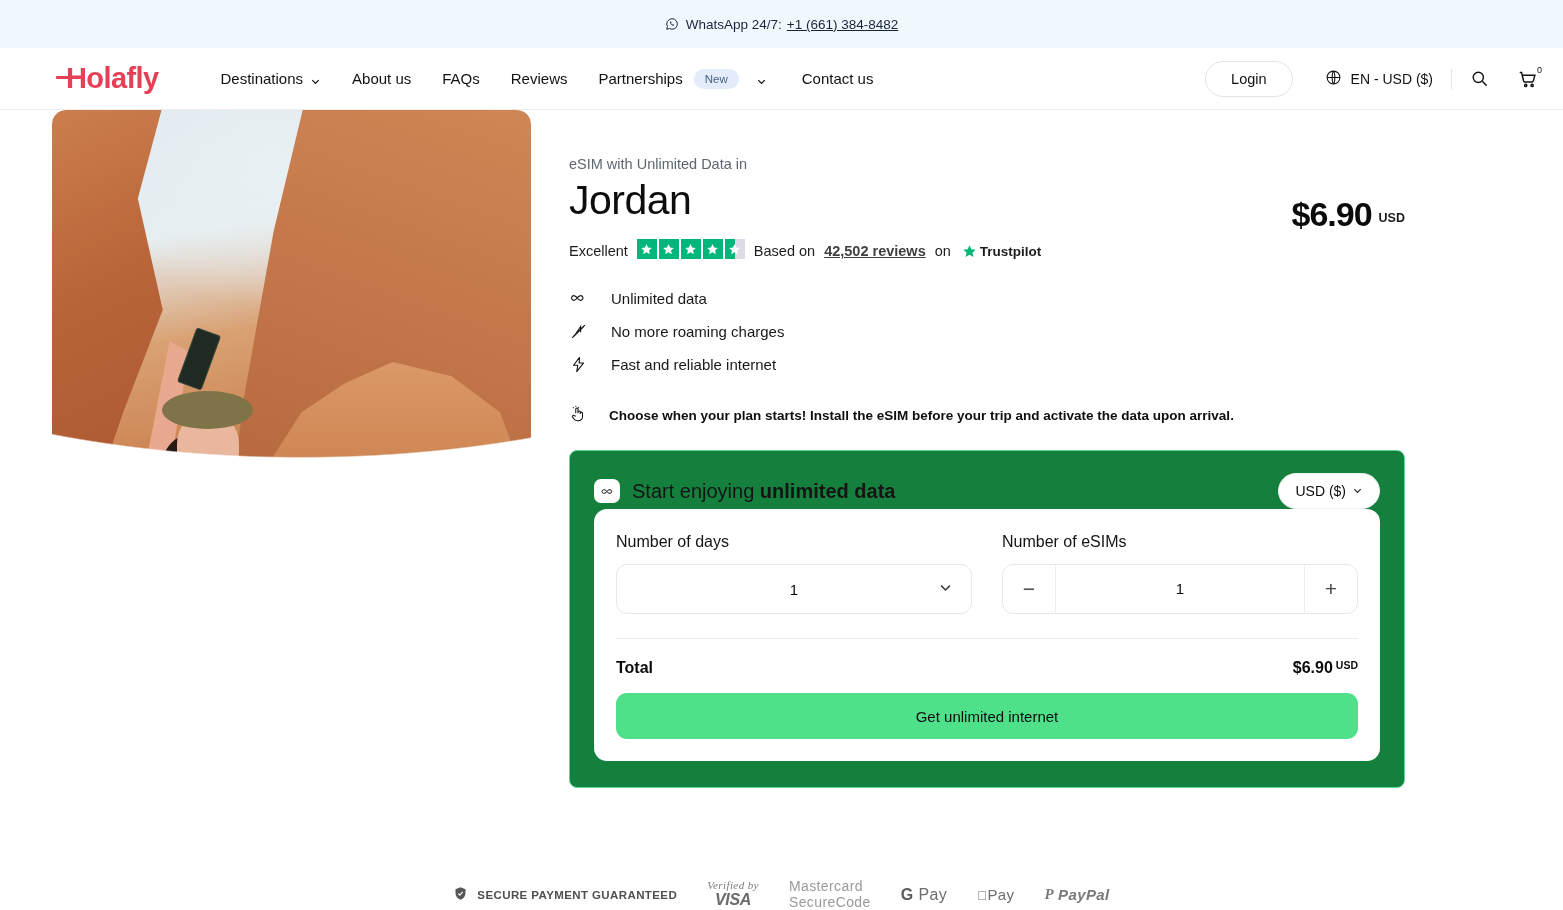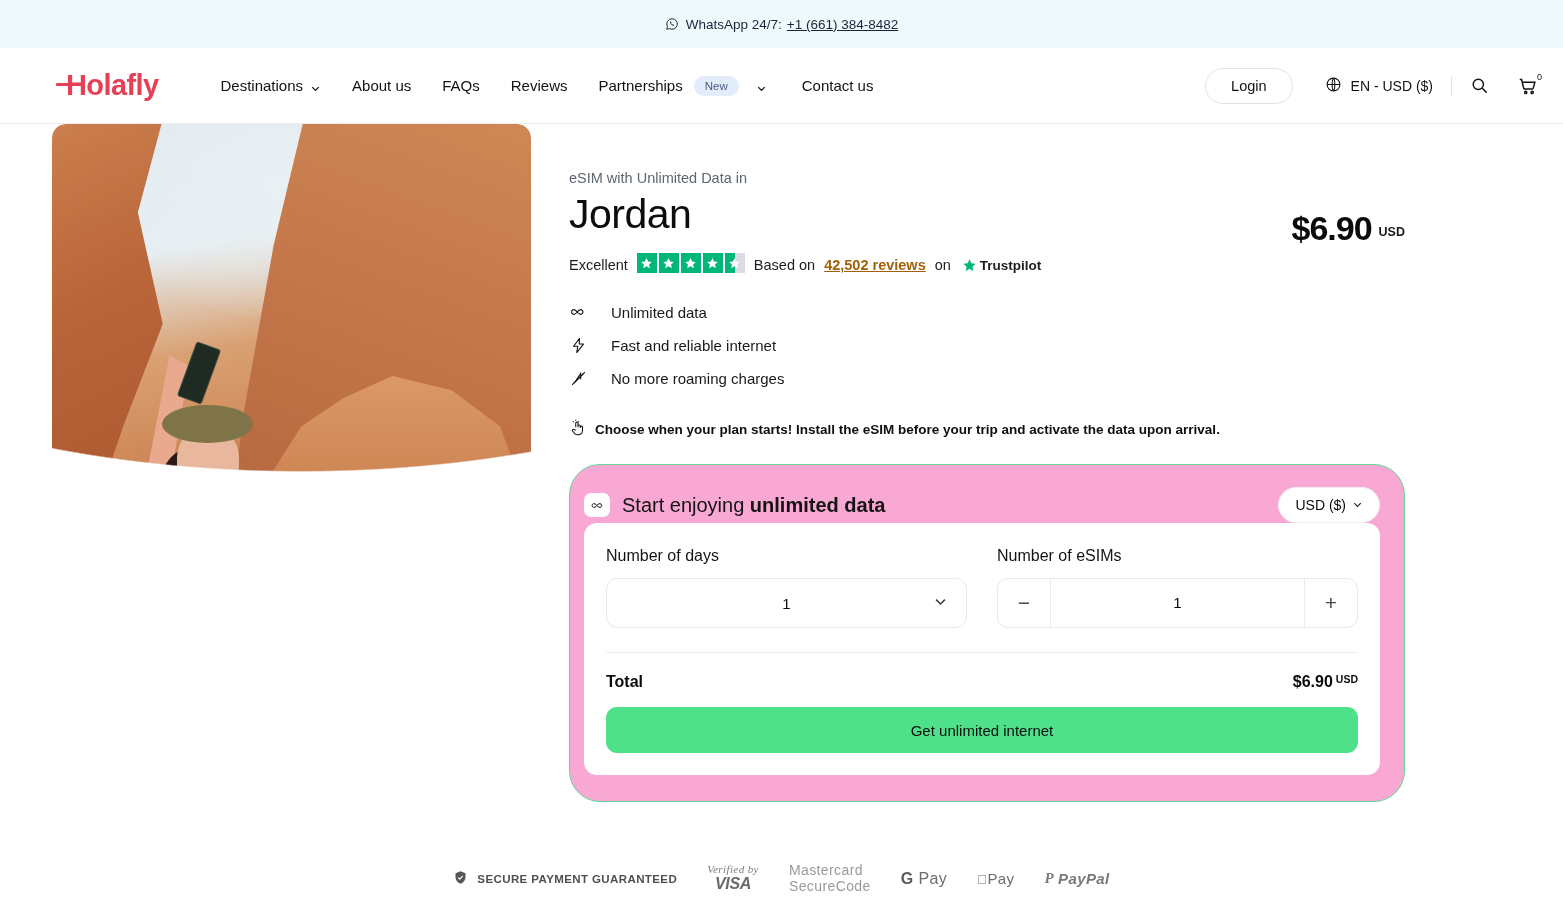--- a/index.html
+++ b/index.html
@@ -16,21 +16,21 @@
     height: 48px;
     background: #eff9fd;
     display: flex; align-items: center; justify-content: center;
     font-size: 13.5px; color: #19263a;
   }
   .topbar .wa-ico { margin-right: 7px; display:flex; align-items:center; }
   .topbar a { color: #19263a; text-decoration: underline; font-weight: 400; }
 
   
   .header {
-    height: 76px;
+    height: 62px;
     background: #fff;
     border-bottom: 1px solid #ececec;
     display: flex; align-items: center;
     padding: 0 24px 0 56px;
     position: relative;
   }
   .logo {
     font-size: 29px; font-weight: 700; color: #e74056;
     letter-spacing: -0.6px; position: relative; padding-left: 10px;
   }
@@ -161,21 +161,21 @@
   .title { font-size: 41px; font-weight: 400; letter-spacing: -0.5px; line-height: 1.05; color:#0d0d0d; }
   .price-block { text-align: right; padding-top: 16px; white-space: nowrap; }
   .price { font-size: 34px; font-weight: 700; letter-spacing: -1px; }
   .price-cur { font-size: 12.5px; font-weight: 700; color:#1a1a1a; margin-left: 7px; vertical-align: 4px; }
 
   .rating { display:flex; align-items:flex-end; gap:9px; margin-top: 17px; font-size:14.5px; color:#1d1d1d;}
   .tp-stars { display:flex; gap:2px; }
   .tp-star { width:20px; height:20px; background:#00b67a; display:flex; align-items:center; justify-content:center; }
   .tp-star.half { background: linear-gradient(90deg,#00b67a 50%, #dcdce6 50%); }
   .tp-star svg { width:13px; height:13px; fill:#fff; }
-  .rating a { color:#a16207; font-weight:700; text-decoration: underline; }
+  .rating a { color:#404040; font-weight:700; text-decoration: underline; }
   .tp-logo { display:flex; align-items:center; gap:3px; margin-left:2px; }
   .tp-logo svg { width:15px; height:15px; fill:#00b67a; }
   .tp-logo span { font-weight:600; font-size:13.5px; }
 
   
   .tabs-row { display:flex; align-items:center; justify-content: space-between; margin-top: 30px; }
   .tabs {
     background:#f4f4f6; border-radius: 30px; padding: 6px; display:flex; gap: 6px;
   }
   .tab {
@@ -186,27 +186,27 @@
     border:1px solid #e4e4e4; background:#fff; border-radius: 26px;
     padding: 14px 26px; font-size: 15px; display:flex; align-items:center; gap:12px;
     cursor:pointer; color:#101010; box-shadow: 0 1px 2px rgba(0,0,0,.03);
   }
 
   
   .features { margin-top: 30px; display:flex; flex-direction:column; gap: 16px; }
   .feature { display:flex; align-items:center; gap: 24px; font-size:15px; color:#191919; }
   .feature .fi { width:18px; display:flex; justify-content:center; color:#111; }
 
-  .note { display:flex; align-items:center; gap:8px; margin-top: 32px; font-size:13.5px; font-weight:700; color:#0f0f0f; }
+  .note { display:flex; align-items:center; gap:22px; margin-top: 32px; font-size:13.5px; font-weight:700; color:#0f0f0f; }
 
   
   .panel {
     margin-top: 24px; margin-right: 0;
-    background:#f9a8d4; border:1.5px solid #62d898; border-radius: 31px;
-    padding: 22px 24px 26px 14px; width: 836px;
+    background:#15803d; border:1.5px solid #62d898; border-radius: 8px;
+    padding: 22px 24px 26px 24px; width: 836px;
   }
   .panel-head { display:flex; align-items:center; justify-content: space-between; }
   .panel-title { display:flex; align-items:center; gap: 12px; font-size: 20px; color:#141414; }
   .inf-chip {
     background:#fff; border-radius:7px; width:26px; height:24px;
     display:flex; align-items:center; justify-content:center; font-size:15px;
   }
   .panel-title b { font-weight: 700; }
   .cur-select {
     background:#fff; border:1px solid #eee; border-radius:22px; padding:9px 16px;
@@ -244,21 +244,21 @@
   .total-val .cur { font-size: 10.5px; vertical-align: 4px; margin-left:3px; }
 
   .cta {
     margin-top: 16px; width:100%; background:#4fe08a; border:none; border-radius: 11px;
     height: 46px; font-size: 15px; color:#0c0c0c; cursor:pointer;
     font-family:"Liberation Sans", sans-serif;
   }
 
   
   .paystrip {
-    position:absolute; left:0; right:0; bottom: 16px;
+    position:absolute; left:0; right:0; bottom: 0;
     display:flex; align-items:center; justify-content:center; gap: 30px;
     font-size: 11.5px; letter-spacing: .4px; color:#5e5e5e;
   }
   .secure { display:flex; align-items:center; gap:9px; font-weight:700; color:#4f4f4f; }
   .secure svg { width:15px; height:15px; fill:#565656; }
   .visa { text-align:center; line-height:1.05; color:#7b7b7b; }
   .visa .v1 { font-family:"Liberation Serif", serif; font-style:italic; font-size:11px; }
   .visa .v2 { font-weight:700; font-style:italic; font-size:16px; color:#6a6a6a; letter-spacing:-.3px;}
   .mc { line-height:1.1; color:#9a9a9a; font-size:14px; }
   .gpay { font-size:16px; color:#6e6e6e; }
@@ -431,34 +431,34 @@
       <div class="feature">
         <span class="fi">
           <svg width="18" height="18" viewBox="0 0 24 24" fill="none" stroke="#111" stroke-width="1.5">
             <path d="M8 9.5a3 3 0 1 0 0 5c2.3 0 3.7-5 6-5a3 3 0 1 1 0 5c-2.3 0-3.7-5-6-5z"></path>
           </svg>
         </span>
         <span>Unlimited data</span>
       </div>
       <div class="feature">
         <span class="fi">
-          <svg width="17" height="17" viewBox="0 0 24 24" fill="none" stroke="#111" stroke-width="1.5" stroke-linejoin="round">
-            <path d="M13.5 2 5 13h6l-1.5 9L19 10h-6z"></path>
-          </svg>
-        </span>
-        <span>Fast and reliable internet</span>
-      </div>
-      <div class="feature">
-        <span class="fi">
           <svg width="17" height="17" viewBox="0 0 24 24" fill="none" stroke="#111" stroke-width="1.5">
             <path d="M5 19 19 5M7 17l8-12v8"></path>
               <path d="M3 21 21 3"></path>
           </svg>
         </span>
         <span>No more roaming charges</span>
+      </div>
+      <div class="feature">
+        <span class="fi">
+          <svg width="17" height="17" viewBox="0 0 24 24" fill="none" stroke="#111" stroke-width="1.5" stroke-linejoin="round">
+            <path d="M13.5 2 5 13h6l-1.5 9L19 10h-6z"></path>
+          </svg>
+        </span>
+        <span>Fast and reliable internet</span>
       </div>
     </div>
 
     <div class="note">
       <span>
         <svg width="18" height="18" viewBox="0 0 24 24" fill="none" stroke="#111" stroke-width="1.4">
           <path d="M9 11V5.5a1.5 1.5 0 0 1 3 0V11m0-1.5a1.5 1.5 0 0 1 3 0V12m0-1a1.5 1.5 0 0 1 3 0v4.5a5.5 5.5 0 0 1-5.5 5.5H11a5 5 0 0 1-4-2l-2.3-3.2a1.4 1.4 0 0 1 2-1.9L9 15"></path>
           <path d="M6.5 4.2 5.3 3M9 2.3V1M12 4.2 13.2 3"></path>
         </svg>
       </span>

